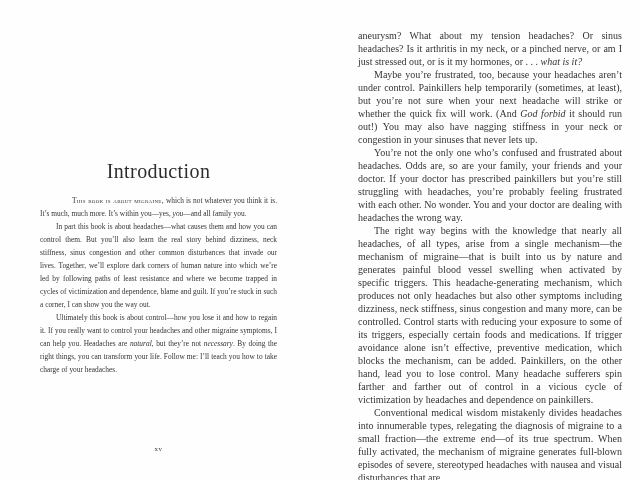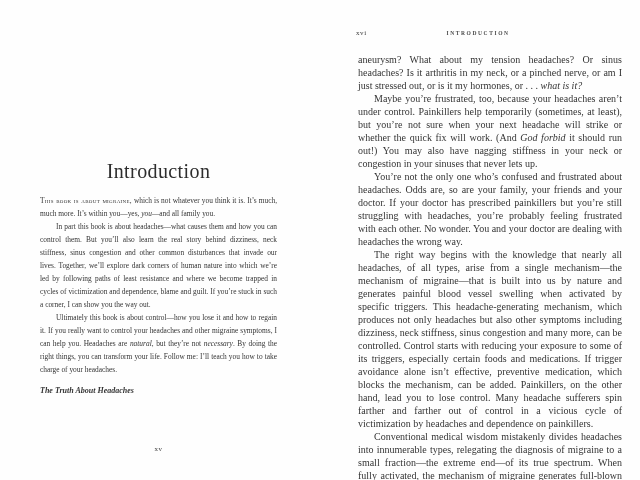--- a/index.html
+++ b/index.html
@@ -30,21 +30,21 @@
   .page-right { left: 358px; top: 29px; width: 264px; }
   .page-right .body-text { font-size: 10px; line-height: 13px; }
   .body-text p { margin: 0; }
   .body-text p.indent { text-indent: 16px; }
   .body-text p.subheading {
     margin-top: 8px;
     font-weight: bold;
     font-style: italic;
     font-size: 8px;
   }
-  .seg-smallcaps { font-variant: small-caps; letter-spacing: 0.3px; }
+  .seg-smallcaps { font-variant: small-caps; letter-spacing: 0.3px; margin-left: 32px; }
   .seg-italic { font-style: italic; }
   .running-header { position: relative; height: 8px; margin-bottom: 16px; }
   .folio-top {
     position: absolute; left: -2px; top: 0;
     font-size: 7px; letter-spacing: 0.6px; color: #3d3d3d;
   }
   .running-title {
     position: absolute; left: 0; right: 24px; top: 1px;
     text-align: center;
     font-size: 5.5px; font-weight: bold;
@@ -60,31 +60,26 @@
 <body>
 
 <div class="screen">
 
   <section class="page page-left">
     <h1 class="chapter-heading">Introduction</h1>
     <div class="body-text">
         <p class=""><span class="seg-smallcaps">This book is about migraine,</span><span> which is not whatever you think it is. It’s much, much more. It’s within you—yes, </span><span class="seg-italic">you</span><span>—and all family you.</span></p>
         <p class="indent"><span>In part this book is about headaches—what causes them and how you can control them. But you’ll also learn the real story behind dizziness, neck stiffness, sinus congestion and other common disturbances that invade our lives. Together, we’ll explore dark corners of human nature into which we’re led by following paths of least resistance and where we become trapped in cycles of victimization and dependence, blame and guilt. If you’re stuck in such a corner, I can show you the way out.</span></p>
         <p class="indent"><span>Ultimately this book is about control—how you lose it and how to regain it. If you really want to control your headaches and other migraine symptoms, I can help you. Headaches are </span><span class="seg-italic">natural</span><span>, but they’re not </span><span class="seg-italic">necessary</span><span>. By doing the right things, you can transform your life. Follow me: I’ll teach you how to take charge of your headaches.</span></p>
-        <p class="subheading"><span>The Truth About Headaches</span></p>
       </div>
   </section>
 
   <div class="folio-bottom">xv</div>
 
   <section class="page page-right">
-    <header class="running-header">
-      <span class="folio-top">xvi</span>
-      <span class="running-title">INTRODUCTION</span>
-    </header>
     <div class="body-text">
         <p class=""><span>aneurysm? What about my tension headaches? Or sinus headaches? Is it arthritis in my neck, or a pinched nerve, or am I just stressed out, or is it my hormones, or . . . </span><span class="seg-italic">what is it?</span></p>
         <p class="indent"><span>Maybe you’re frustrated, too, because your headaches aren’t under control. Painkillers help temporarily (sometimes, at least), but you’re not sure when your next headache will strike or whether the quick fix will work. (And </span><span class="seg-italic">God forbid</span><span> it should run out!) You may also have nagging stiffness in your neck or congestion in your sinuses that never lets up.</span></p>
         <p class="indent"><span>You’re not the only one who’s confused and frustrated about headaches. Odds are, so are your family, your friends and your doctor. If your doctor has prescribed painkillers but you’re still struggling with headaches, you’re probably feeling frustrated with each other. No wonder. You and your doctor are dealing with headaches the wrong way.</span></p>
         <p class="indent"><span>The right way begins with the knowledge that nearly all headaches, of all types, arise from a single mechanism—the mechanism of migraine—that is built into us by nature and generates painful blood vessel swelling when activated by specific triggers. This headache-generating mechanism, which produces not only headaches but also other symptoms including dizziness, neck stiffness, sinus congestion and many more, can be controlled. Control starts with reducing your exposure to some of its triggers, especially certain foods and medications. If trigger avoidance alone isn’t effective, preventive medication, which blocks the mechanism, can be added. Painkillers, on the other hand, lead you to lose control. Many headache sufferers spin farther and farther out of control in a vicious cycle of victimization by headaches and dependence on painkillers.</span></p>
         <p class="indent"><span>Conventional medical wisdom mistakenly divides headaches into innumerable types, relegating the diagnosis of migraine to a small fraction—the extreme end—of its true spectrum. When fully activated, the mechanism of migraine generates full-blown episodes of severe, stereotyped headaches with nausea and visual disturbances that are</span></p>
       </div>
   </section>
 
 </div>

